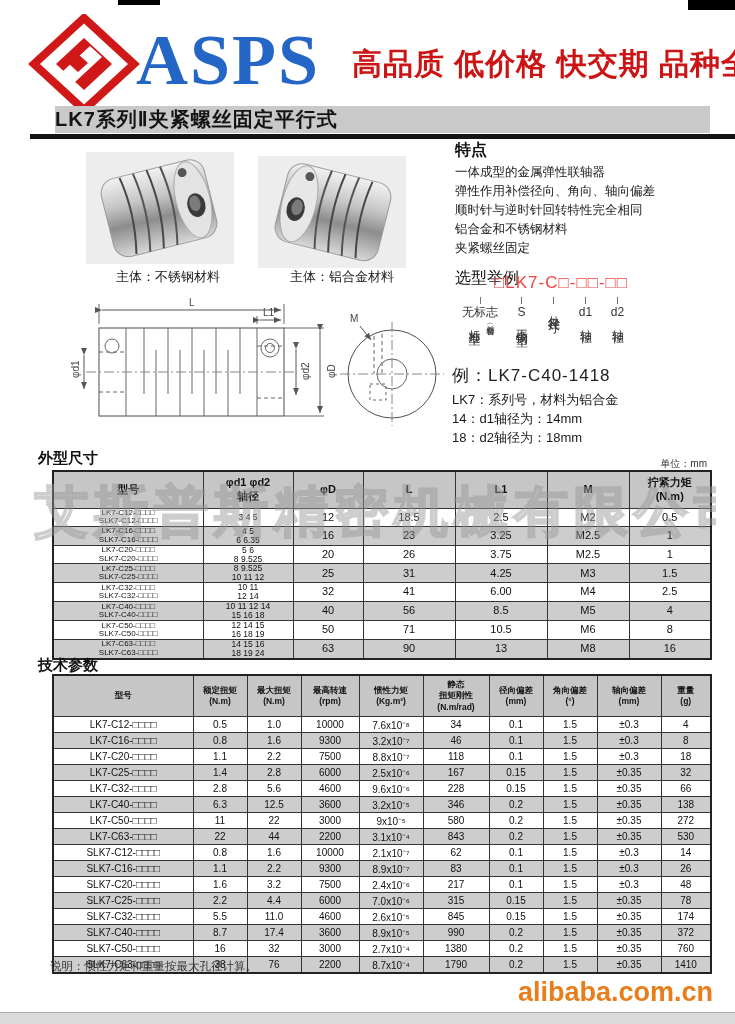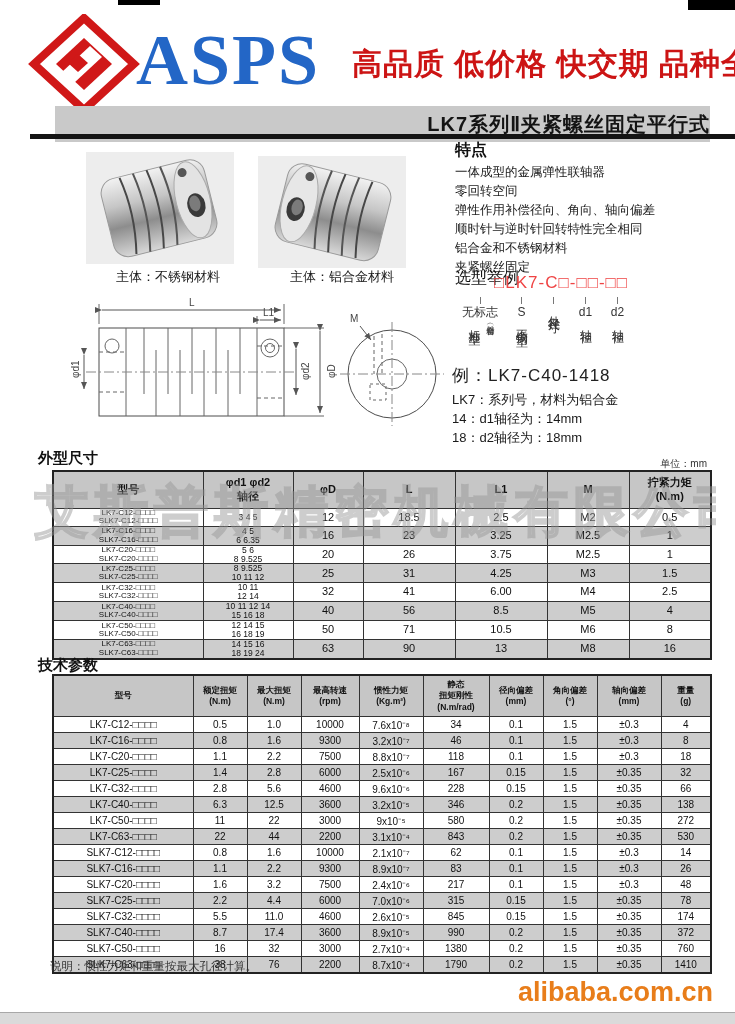--- a/index.html
+++ b/index.html
@@ -8,22 +8,22 @@
   .corner-mark{position:absolute;background:#000;}
   .cm-left{left:118px;top:0;width:42px;height:5px;}
   .cm-right{left:688px;top:0;width:47px;height:10px;}
 
   .logo{position:absolute;left:28px;top:14px;width:112px;height:100px;}
   .brand{position:absolute;left:136px;top:24px;font-family:"Liberation Serif",serif;
          font-weight:bold;font-size:72px;line-height:1;color:var(--brand-blue);letter-spacing:2px;}
   .slogan{position:absolute;left:352px;top:44px;font-size:30px;font-weight:bold;
           color:var(--slogan-red);white-space:nowrap;letter-spacing:1px;}
 
-  .title-bar{position:absolute;left:55px;top:106px;width:655px;height:36px;
-             background:var(--title-gray);display:flex;align-items:center;justify-content:flex-end;}
+  .title-bar{position:absolute;left:55px;top:106px;width:655px;height:27px;
+             background:var(--title-gray);display:flex;align-items:center;justify-content:flex-start;}
   .title-bar span{font-size:20px;font-weight:bold;color:#141414;letter-spacing:1px;}
   .divider{position:absolute;left:30px;top:134px;width:705px;height:5px;background:#141414;}
 
   .photo{position:absolute;width:148px;height:112px;}
   .p1{left:86px;top:152px;} .p2{left:258px;top:156px;}
   .caption{position:absolute;font-size:13px;font-weight:normal;color:#1c1c1c;}
   .cap1{left:116px;top:268px;} .cap2{left:290px;top:268px;}
 
   .drawing{position:absolute;left:44px;top:294px;width:404px;height:164px;}
   .drawing text{font-size:10px;fill:#444;font-family:"Liberation Sans",sans-serif;}
@@ -187,21 +187,20 @@
     <text x="219" y="22">L1</text>
     <text x="26" y="81" transform="rotate(-90 32 78)">φd1</text>
     <text x="254" y="81" transform="rotate(-90 262 78)">φd2</text>
     <text x="282" y="81" transform="rotate(-90 288 78)">φD</text>
     <text x="306" y="28">M</text>
   </svg>
 
   <div class="h-feat">特点</div>
   <div class="features-list">
       <div class="feat-line">一体成型的金属弹性联轴器</div>
-      <div class="feat-line">零回转空间</div>
       <div class="feat-line">弹性作用补偿径向、角向、轴向偏差</div>
       <div class="feat-line">顺时针与逆时针回转特性完全相同</div>
       <div class="feat-line">铝合金和不锈钢材料</div>
       <div class="feat-line">夹紧螺丝固定</div>
     </div>
 
   <div class="h-sel">选型举例</div>
   <div class="sel-code">□LK7-C□-□□-□□</div>
   <div class="sel-labels">
       <div class="sel-col">

